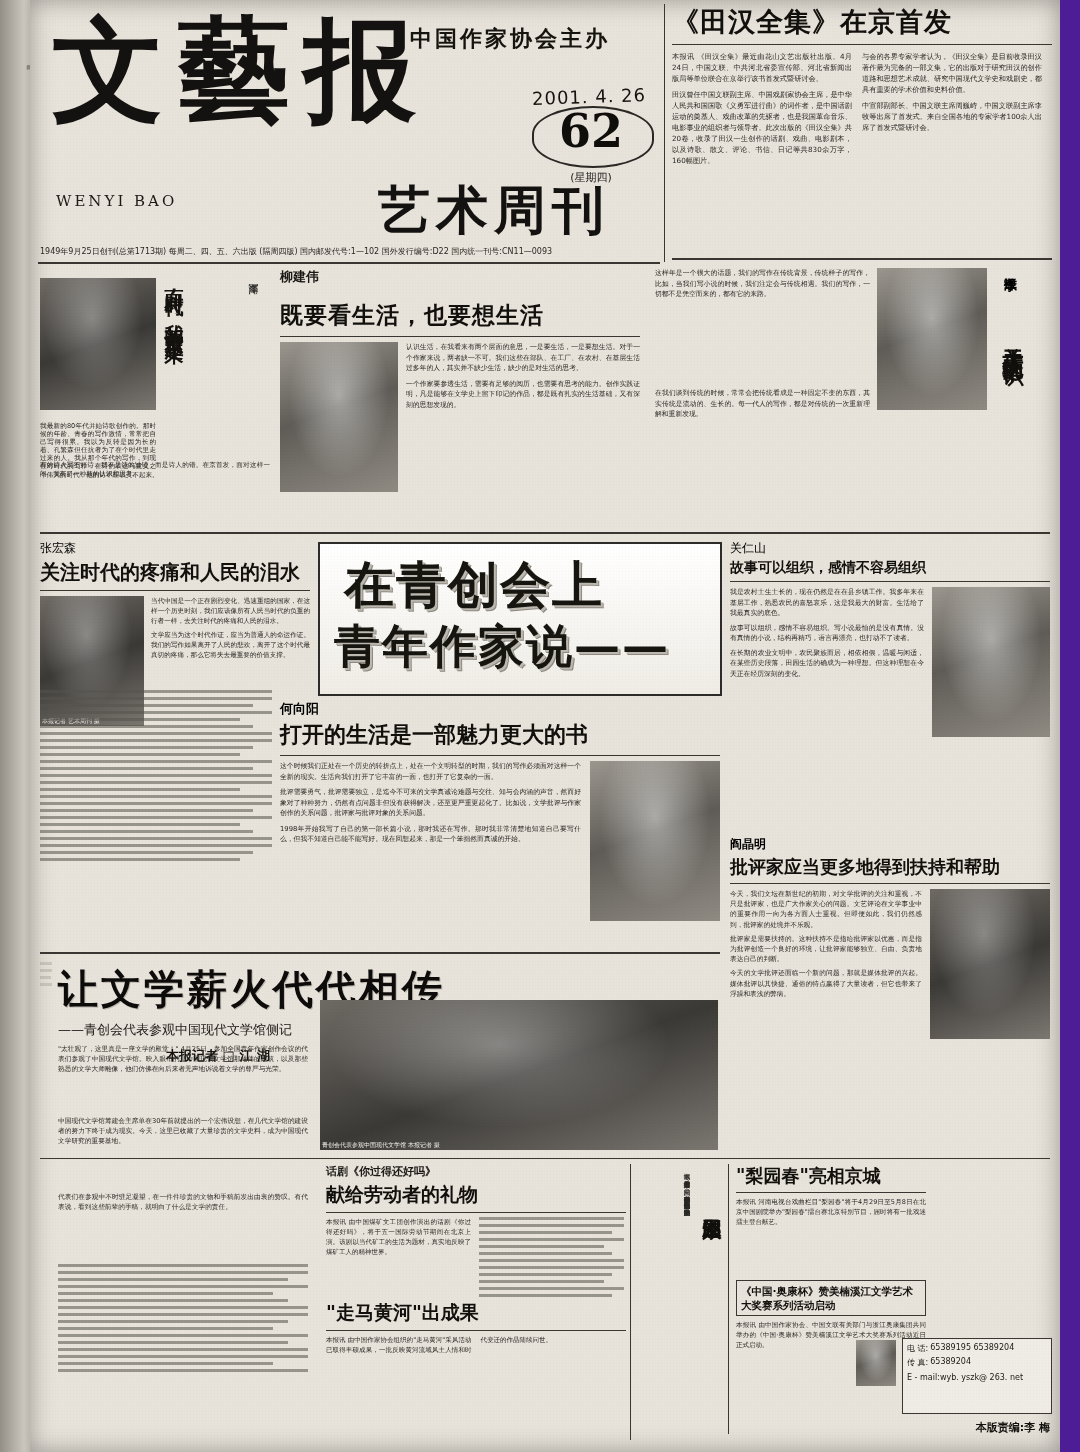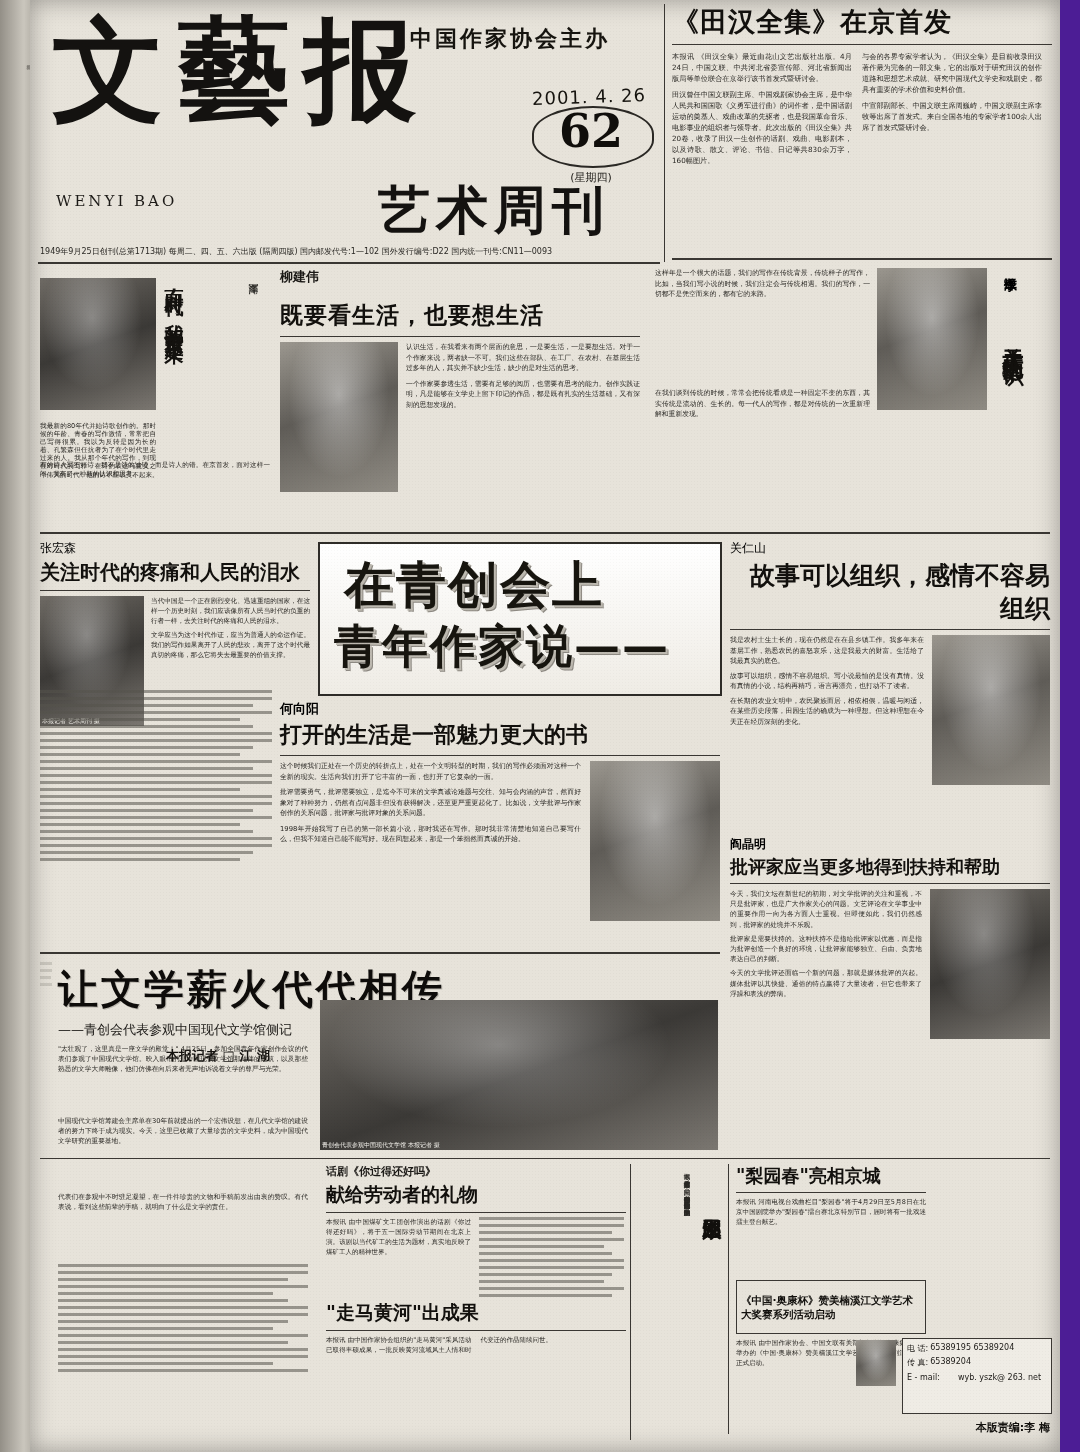--- a/index.html
+++ b/index.html
@@ -143,21 +143,21 @@
         <div class="ph dark" style="float:left;width:104px;height:130px;margin:0 7px 4px 0;">
           <div class="cap">本报记者 艺术周刊 摄</div>
         </div>
         <div class="tx" style="font-size:6.6px;line-height:10px;">当代中国是一个正在剧烈变化、迅速重组的国家，在这样一个历史时刻，我们应该像所有人民当时代的负重的行者一样，去关注时代的疼痛和人民的泪水。</div>
         <div class="tx" style="font-size:6.6px;line-height:10px;margin-top:4px;">文学应当为这个时代作证，应当为普通人的命运作证。我们的写作如果离开了人民的悲欢，离开了这个时代最真切的疼痛，那么它将失去最重要的价值支撑。</div>
       </div>
     </div>
 
     <div style="position:absolute;left:700px;top:540px;width:320px;">
       <div style="font-size:12px;font-weight:normal;">关仁山</div>
-      <div class="big" style="font-size:25px;color:#12100d;margin-top:2px;text-align:right;">故事可以组织，感情不容易组织</div>
+      <div class="big" style="font-size:14px;color:#12100d;margin-top:2px;">故事可以组织，感情不容易组织</div>
       <div class="rule" style="width:320px;height:1px;margin-top:4px;"></div>
       <div style="position:relative;margin-top:5px;">
         <div class="ph" style="float:right;width:118px;height:150px;margin:0 0 4px 8px;"></div>
         <div class="tx" style="font-size:6.8px;line-height:10.5px;">我是农村土生土长的，现在仍然是在在县乡镇工作。我多年来在基层工作，熟悉农民的喜怒哀乐，这是我最大的财富。生活给了我最真实的底色。</div>
         <div class="tx" style="font-size:6.8px;line-height:10.5px;margin-top:4px;">故事可以组织，感情不容易组织。写小说最怕的是没有真情。没有真情的小说，结构再精巧，语言再漂亮，也打动不了读者。</div>
         <div class="tx" style="font-size:6.8px;line-height:10.5px;margin-top:4px;">在长期的农业文明中，农民聚族而居，相依相偎，温暖与闲适，在某些历史段落，田园生活的确成为一种理想。但这种理想在今天正在经历深刻的变化。</div>
       </div>
     </div>
 
     <div style="position:absolute;left:250px;top:700px;width:440px;">
@@ -265,38 +265,38 @@
     </div>
 
     <div style="position:absolute;left:706px;top:1164px;width:190px;">
       <div class="rule" style="position:absolute;left:-8px;top:0;width:1px;height:270px;"></div>
       <div class="big" style="font-size:18px;color:#12100d;">"梨园春"亮相京城</div>
       <div class="rule" style="width:190px;height:1px;margin-top:4px;"></div>
       <div class="tx" style="margin-top:4px;font-size:6.5px;line-height:10px;">本报讯 河南电视台戏曲栏目"梨园春"将于4月29日至5月8日在北京中国剧院举办"梨园春"擂台赛北京特别节目，届时将有一批戏迷擂主登台献艺。</div>
     </div>
 
     <div style="position:absolute;left:706px;top:1280px;width:190px;">
-      <div class="boxline" style="padding:12px 4px;">
+      <div class="boxline" style="padding:3px 4px;">
         <div style="font-size:10.5px;font-weight:bold;color:#12100d;line-height:14px;">《中国·奥康杯》赞美楠溪江文学艺术大奖赛系列活动启动</div>
       </div>
       <div class="tx" style="margin-top:4px;font-size:6.5px;line-height:10px;">本报讯 由中国作家协会、中国文联有关部门与浙江奥康集团共同举办的《中国·奥康杯》赞美楠溪江文学艺术大奖赛系列活动近日正式启动。</div>
     </div>
 
     <div class="boxline" style="position:absolute;left:872px;top:1338px;width:148px;height:74px;background:#efece5;">
       <div style="display:flex;font-size:8px;color:#1b1916;margin:4px 0 0 4px;">
         <span>电 话:</span>
         <span style="margin-left:2px;">65389195  65389204</span>
       </div>
       <div style="display:flex;font-size:8px;color:#1b1916;margin:3px 0 0 4px;">
         <span>传 真:</span>
         <span style="margin-left:2px;">65389204</span>
       </div>
       <div style="display:flex;font-size:8px;color:#1b1916;margin:5px 0 0 4px;">
         <span>E - mail:</span>
-        <span style="margin-left:18px;">wyb. yszk@ 263. net</span>
+        <span style="margin-left:0;">wyb. yszk@ 263. net</span>
       </div>
     </div>
     <div class="ph" style="position:absolute;left:826px;top:1340px;width:40px;height:46px;"></div>
     <div style="position:absolute;left:872px;top:1420px;width:148px;text-align:right;font-size:11px;font-weight:bold;color:#14120f;">本版责编:李  梅</div>
 
     <div class="tx fakelines" style="position:absolute;left:28px;top:1264px;width:250px;height:170px;overflow:hidden;">
       <span></span>
         <span></span>
         <span></span>
         <span></span>

